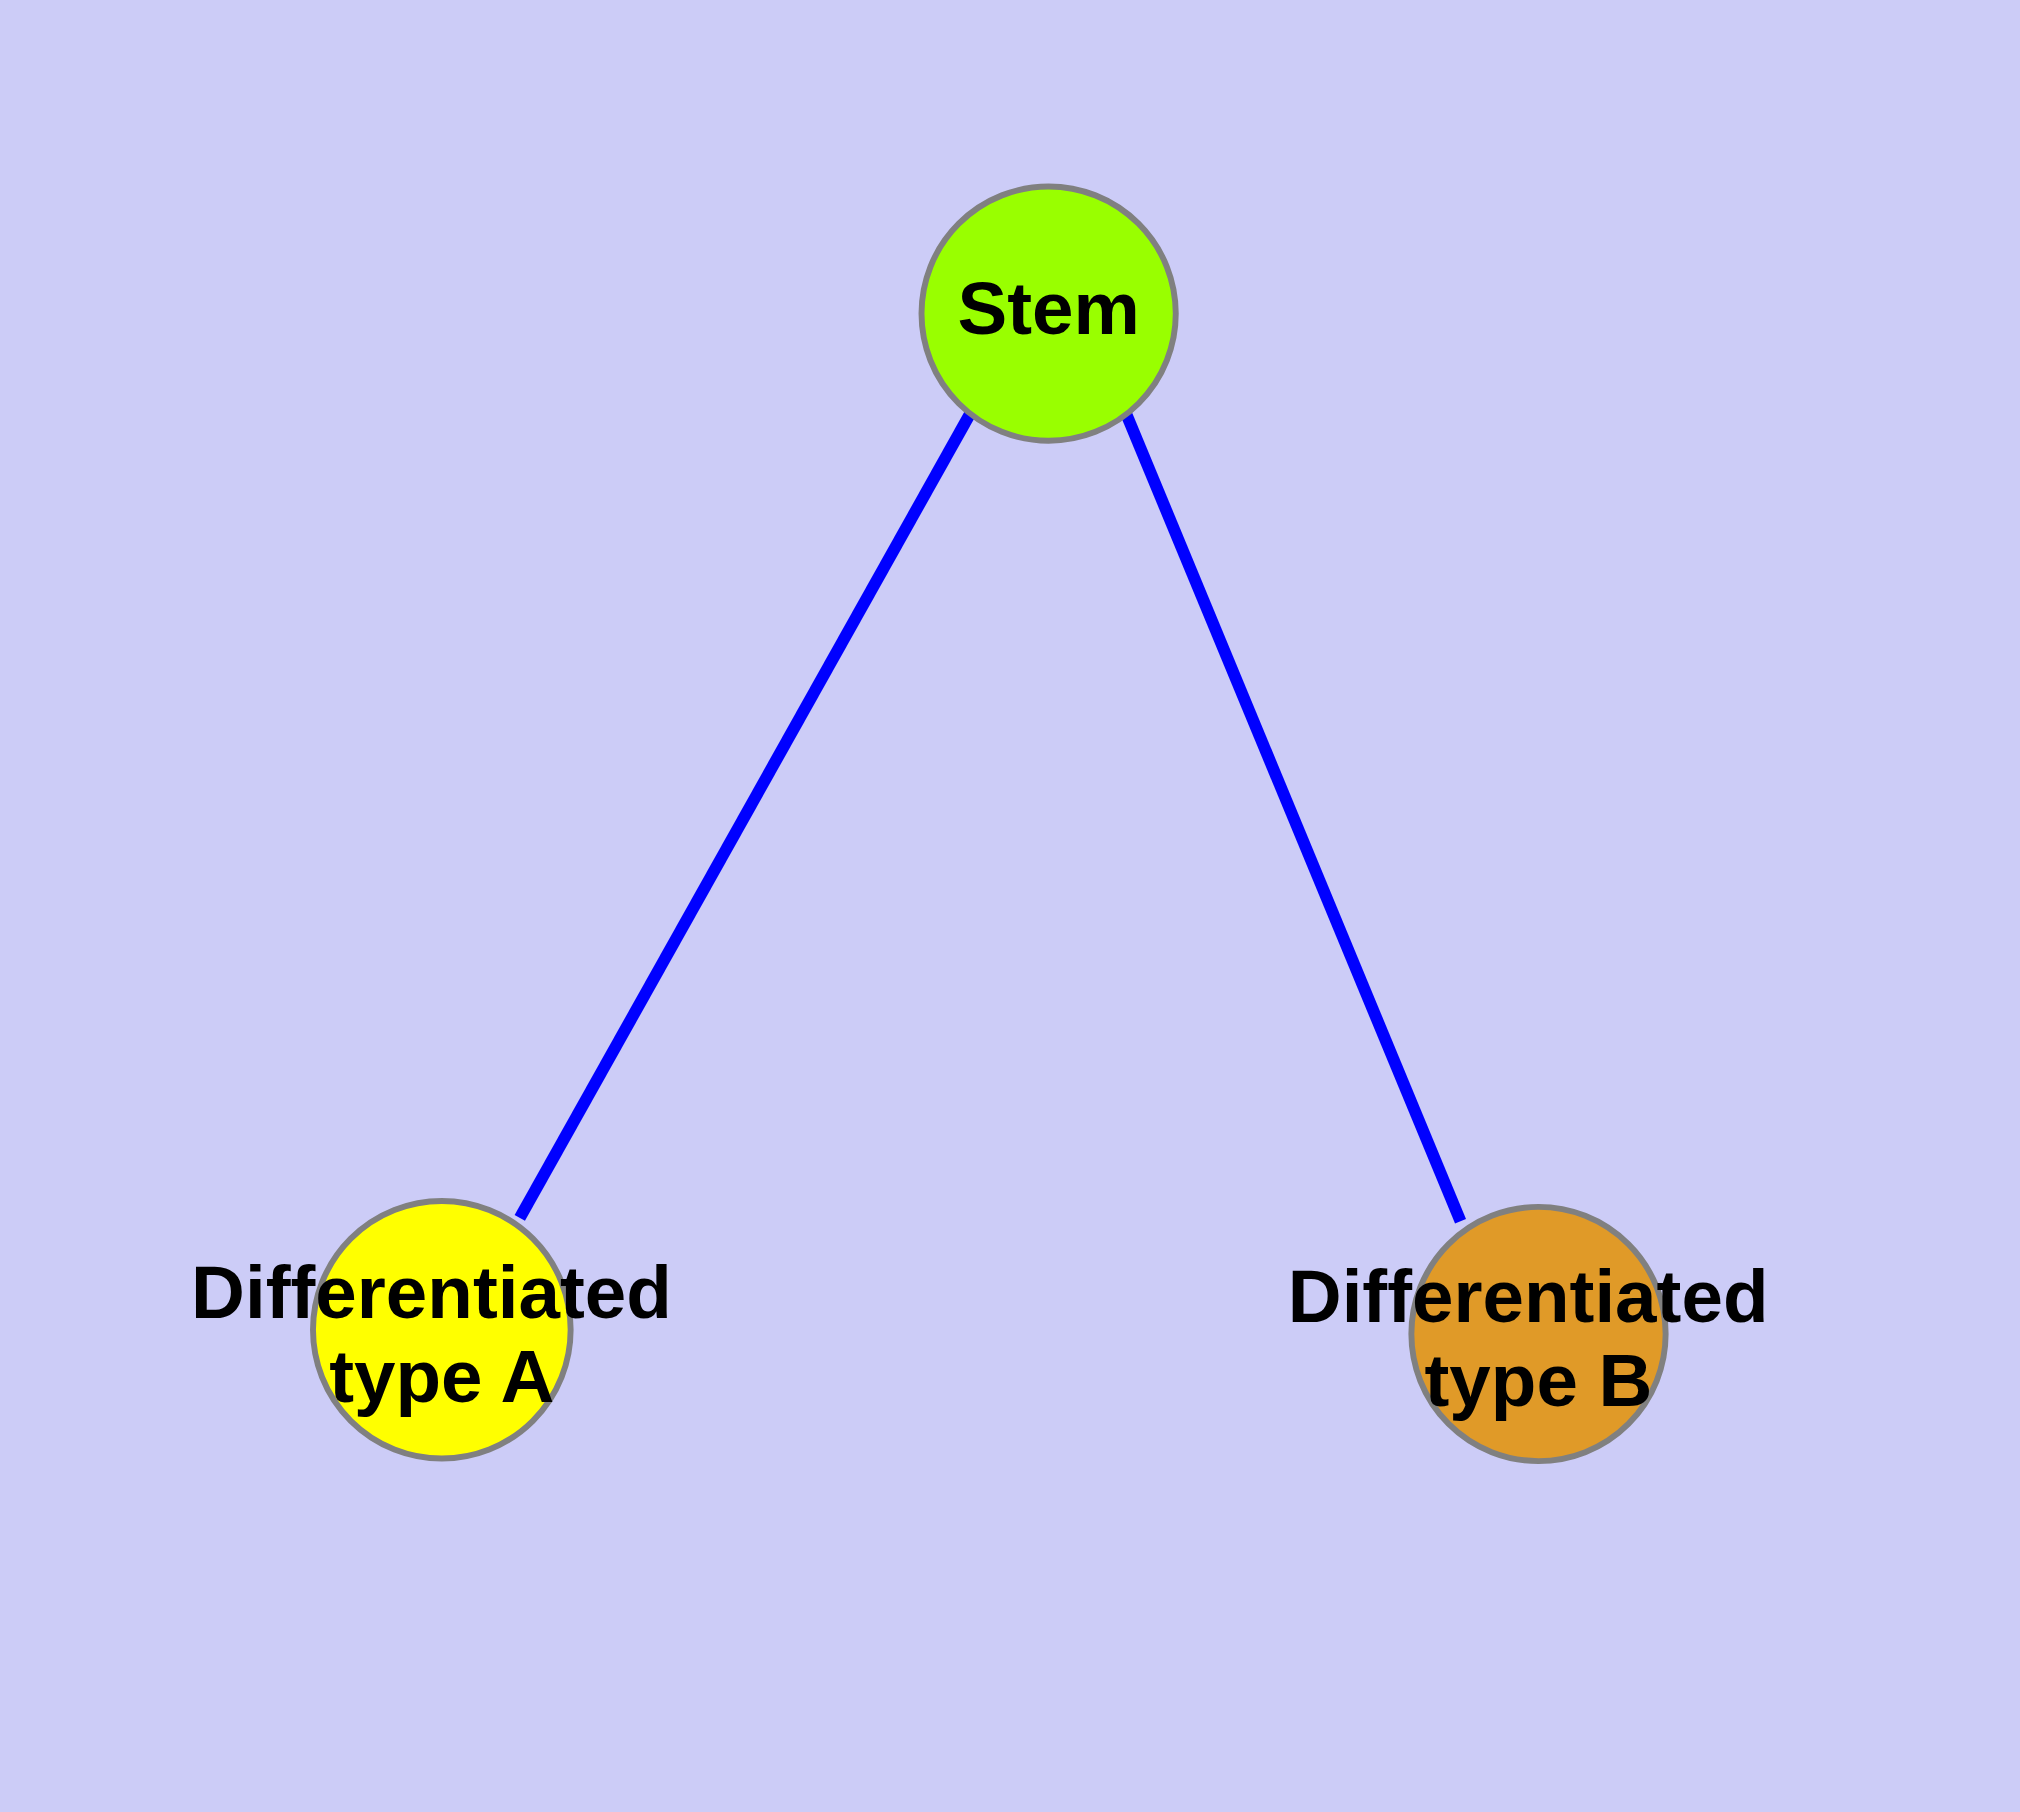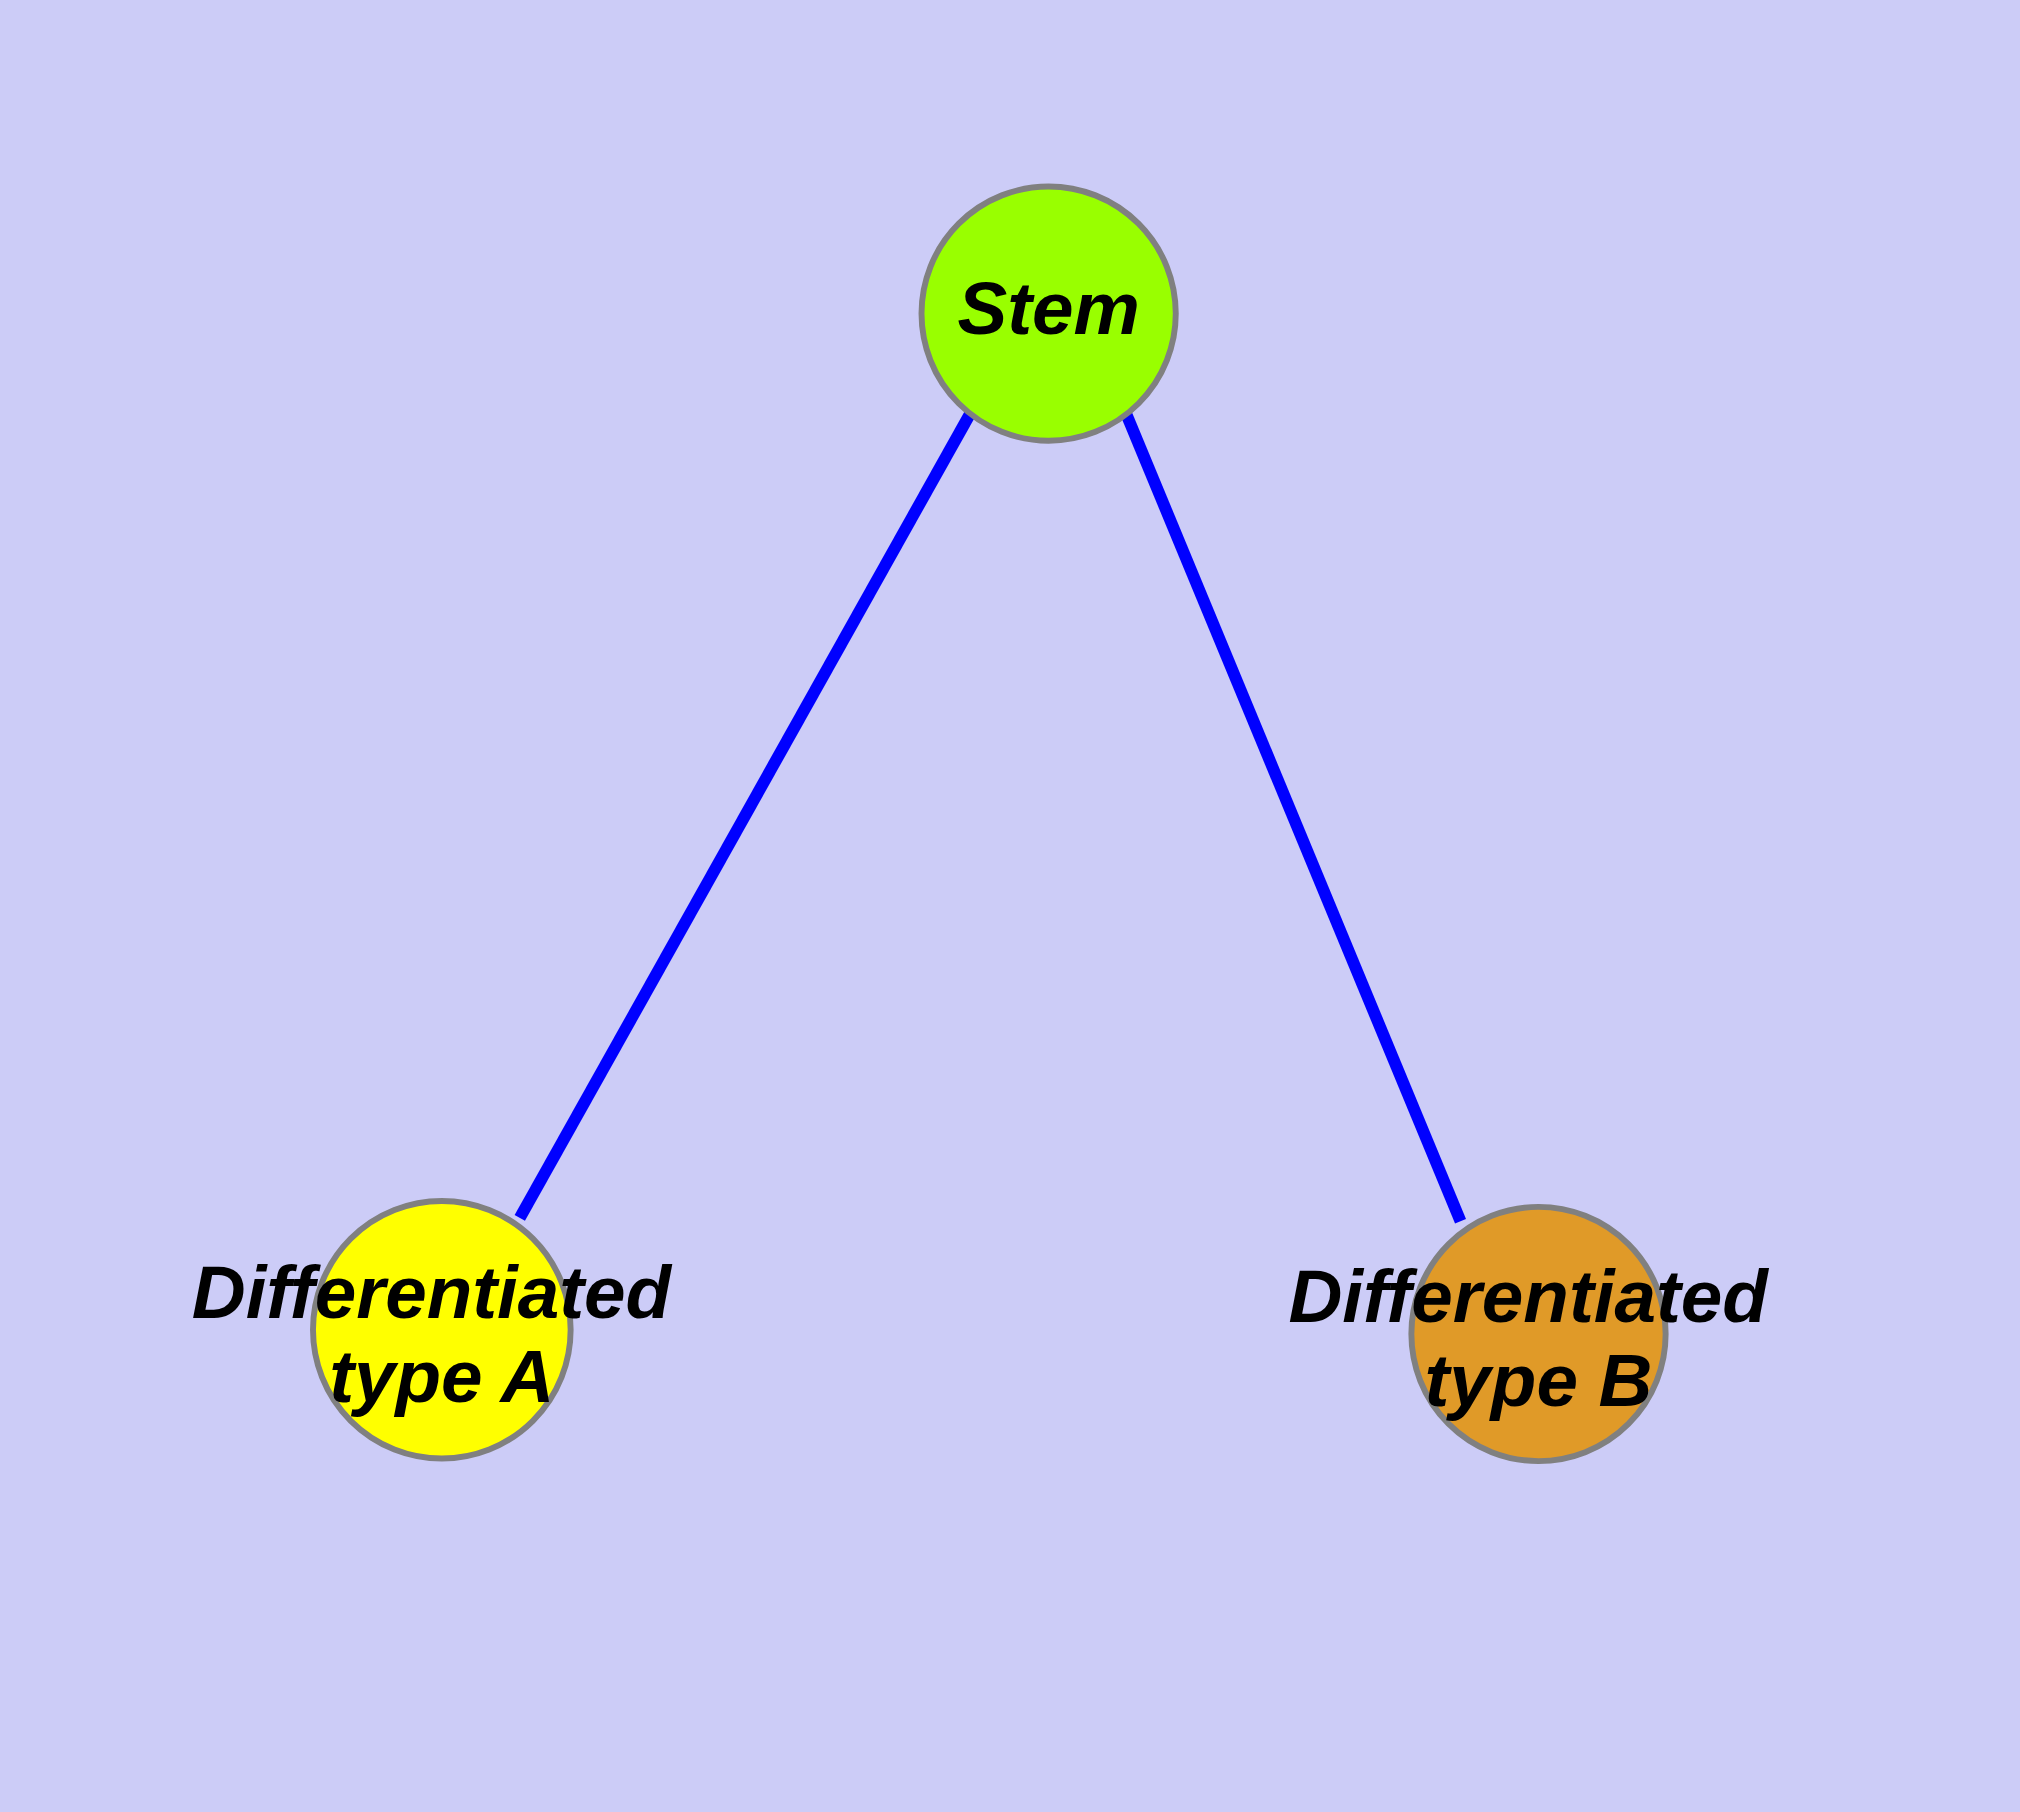--- a/index.html
+++ b/index.html
@@ -27,21 +27,21 @@
     font-weight: bold;
     fill: #000000;
     text-anchor: middle;
     dominant-baseline: middle;
     paint-order: normal;
   }
 </style>
 </head>
 <body>
 
-<div id="canvas" style="width: 2021px; height: 1812px; background: rgb(204, 204, 247); font-style: italic;">
+<div id="canvas" style="width: 2021px; height: 1812px; background: rgb(204, 204, 247);">
   <svg id="graph-svg" viewBox="0 0 2384 2138" xmlns="http://www.w3.org/2000/svg">
 
     <rect id="bg-rect" x="0" y="0" width="2384" height="2138" fill="#ccccf7"></rect>
 
     <g id="edges-group">
       <line id="edge-stem-to-a" x1="1145" y1="487" x2="613" y2="1437" stroke="#0000ff" stroke-width="14" stroke-linecap="butt"></line>
       <line id="edge-stem-to-b" x1="1328" y1="487" x2="1723" y2="1441" stroke="#0000ff" stroke-width="14" stroke-linecap="butt"></line>
     </g>
 
     <g id="nodes-group">

